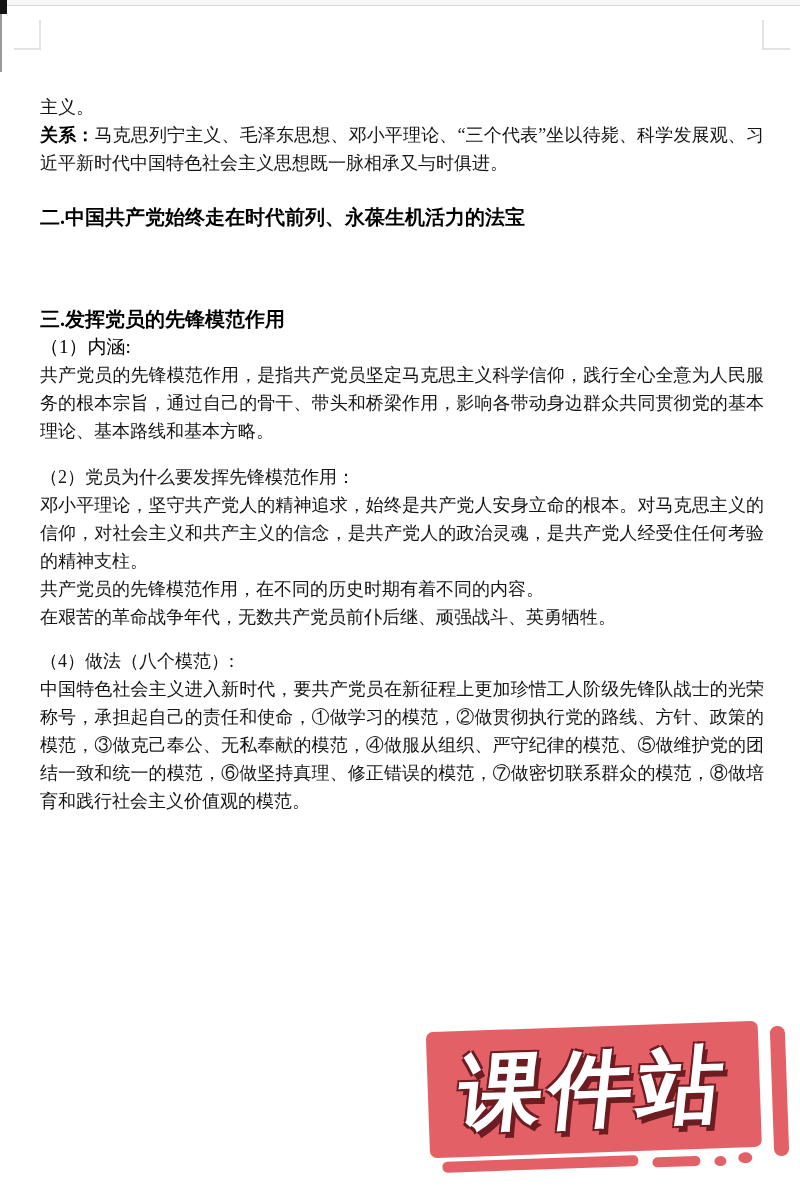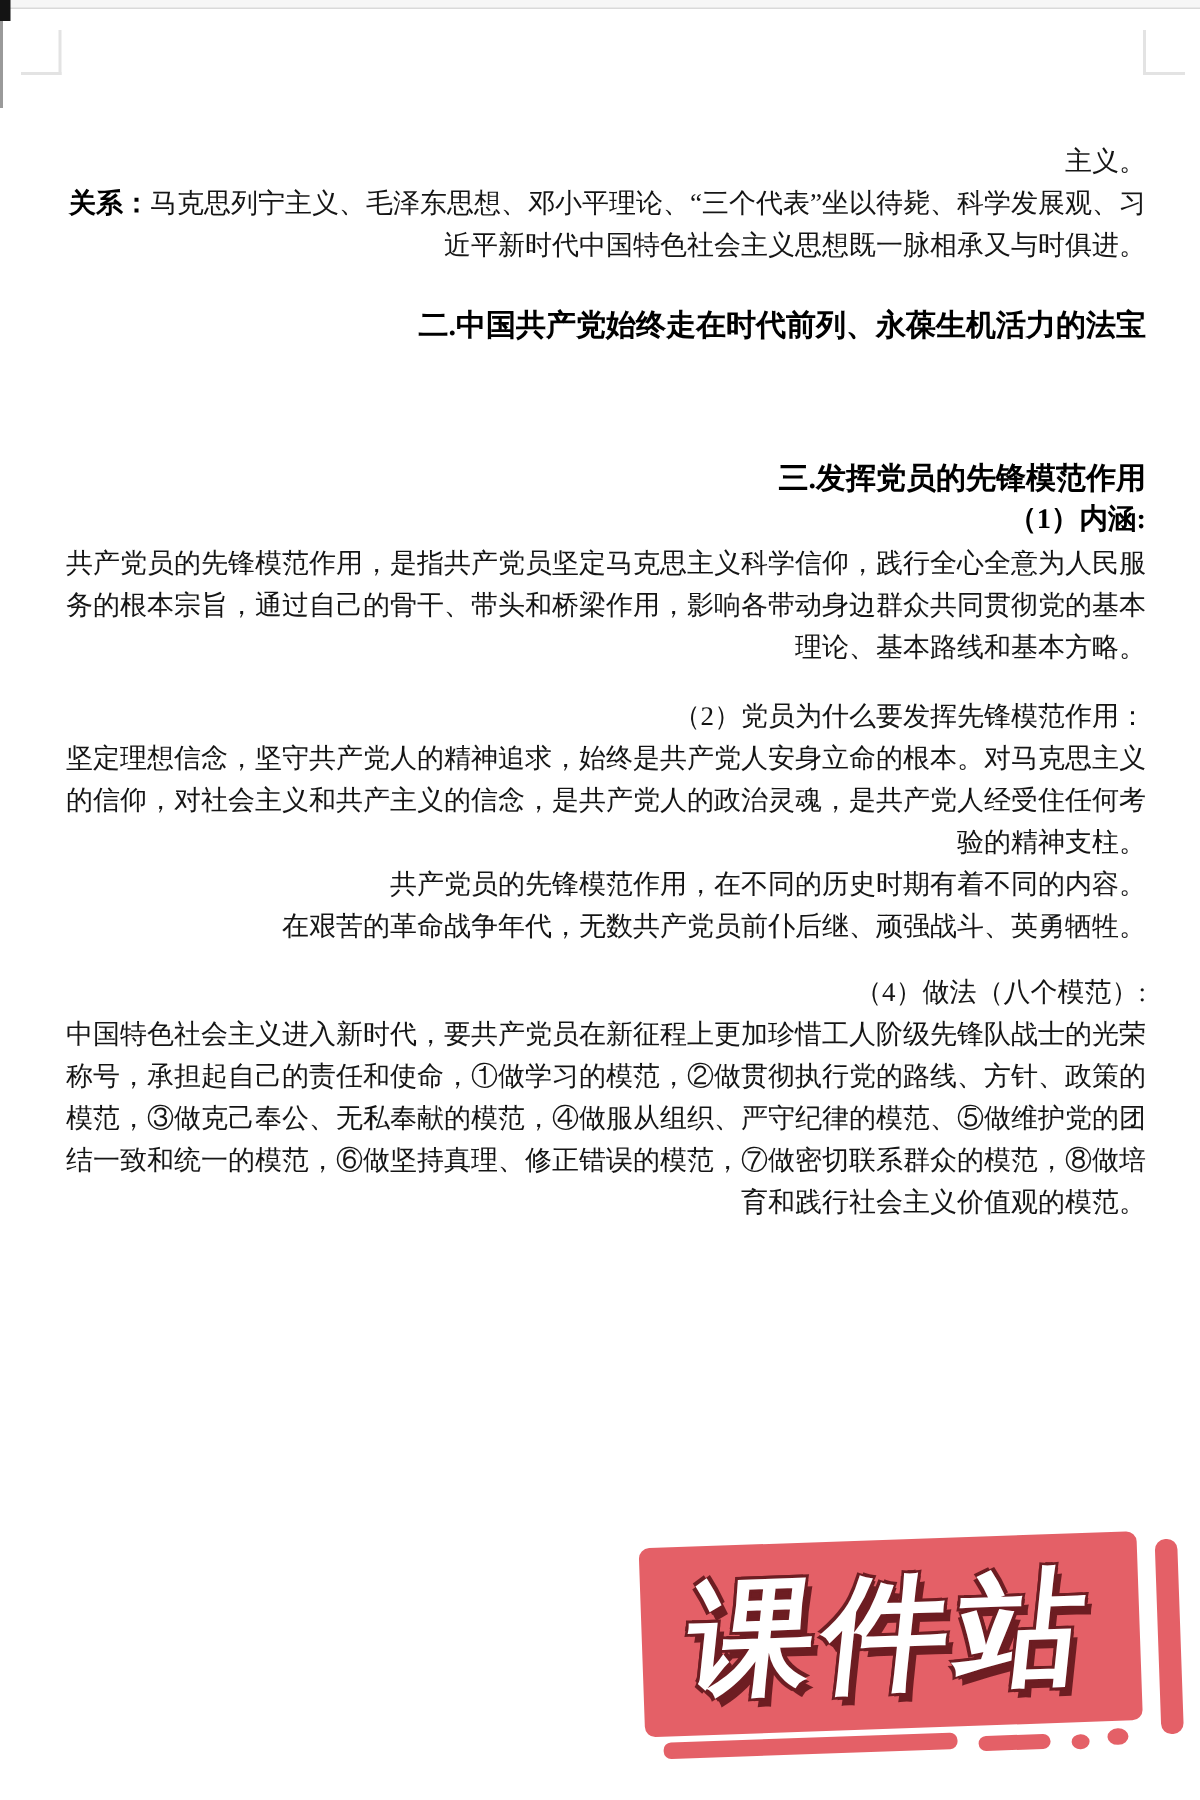--- a/index.html
+++ b/index.html
@@ -28,28 +28,28 @@
   .mark-right{
     position:absolute;left:762px;top:20px;width:26px;height:28px;
     border-left:2px solid #e3e3e3;border-bottom:2px solid #e3e3e3;
   }
   
   .doc{
     position:absolute;left:40px;top:93px;width:724px;
     font-size:18px;line-height:28px;
     text-align:justify;text-justify:inter-ideograph;
   }
-  .doc p{margin:0;text-align:right;}
+  .doc p{margin:0;}
   .lead-bold{font-weight:bold;color:#000;}
   .h-major{
     font-weight:bold;font-size:20px;color:#000;
     margin-top:26px !important;text-align:left;
   }
   .h-major.gap-big{margin-top:74px !important;}
-  .h-sub-bold{font-weight:bold;font-size:19px;color:#000;text-align:left;}
+  .h-sub-bold{font-weight:normal;font-size:19px;color:#000;text-align:left;}
   .h-sub{margin-top:18px !important;text-align:left;}
   .h-sub.gap-sm{margin-top:16px !important;}
   
   .stamp{
     position:absolute;left:420px;top:1010px;width:375px;height:168px;
     transform:rotate(-2deg);
     font-family:"Liberation Sans","DejaVu Sans",sans-serif;
   }
   .stamp .shape{position:absolute;background:#e04a52;opacity:0.88;}
   .stamp .main{left:8px;top:16px;width:332px;height:126px;border-radius:7px;}
@@ -84,21 +84,21 @@
   <p><span class="lead-bold">关系：</span><span>马克思列宁主义、毛泽东思想、邓小平理论、“三个代表”坐以待毙、科学发展观、习近平新时代中国特色社会主义思想既一脉相承又与时俱进。</span></p>
 
   <p class="h-major">二.中国共产党始终走在时代前列、永葆生机活力的法宝</p>
 
   <p class="h-major gap-big">三.发挥党员的先锋模范作用</p>
 
   <p class="h-sub-bold">（1）内涵:</p>
   <p>共产党员的先锋模范作用，是指共产党员坚定马克思主义科学信仰，践行全心全意为人民服务的根本宗旨，通过自己的骨干、带头和桥梁作用，影响各带动身边群众共同贯彻党的基本理论、基本路线和基本方略。</p>
 
   <p class="h-sub">（2）党员为什么要发挥先锋模范作用：</p>
-  <p>坚定理想信念，坚守共产党人的精神追求，始终是共产党人安身立命的根本。对马克思主义的信仰，对社会主义和共产主义的信念，是共产党人的政治灵魂，是共产党人经受住任何考验的精神支柱。</p>
+  <p>邓小平理论，坚守共产党人的精神追求，始终是共产党人安身立命的根本。对马克思主义的信仰，对社会主义和共产主义的信念，是共产党人的政治灵魂，是共产党人经受住任何考验的精神支柱。</p>
 
   <p>共产党员的先锋模范作用，在不同的历史时期有着不同的内容。</p>
   <p>在艰苦的革命战争年代，无数共产党员前仆后继、顽强战斗、英勇牺牲。</p>
 
   <p class="h-sub gap-sm">（4）做法（八个模范）:</p>
   <p>中国特色社会主义进入新时代，要共产党员在新征程上更加珍惜工人阶级先锋队战士的光荣称号，承担起自己的责任和使命，①做学习的模范，②做贯彻执行党的路线、方针、政策的模范，③做克己奉公、无私奉献的模范，④做服从组织、严守纪律的模范、⑤做维护党的团结一致和统一的模范，⑥做坚持真理、修正错误的模范，⑦做密切联系群众的模范，⑧做培育和践行社会主义价值观的模范。</p>
 </div>
 
 <div class="stamp">
   <div class="shape main"></div>

